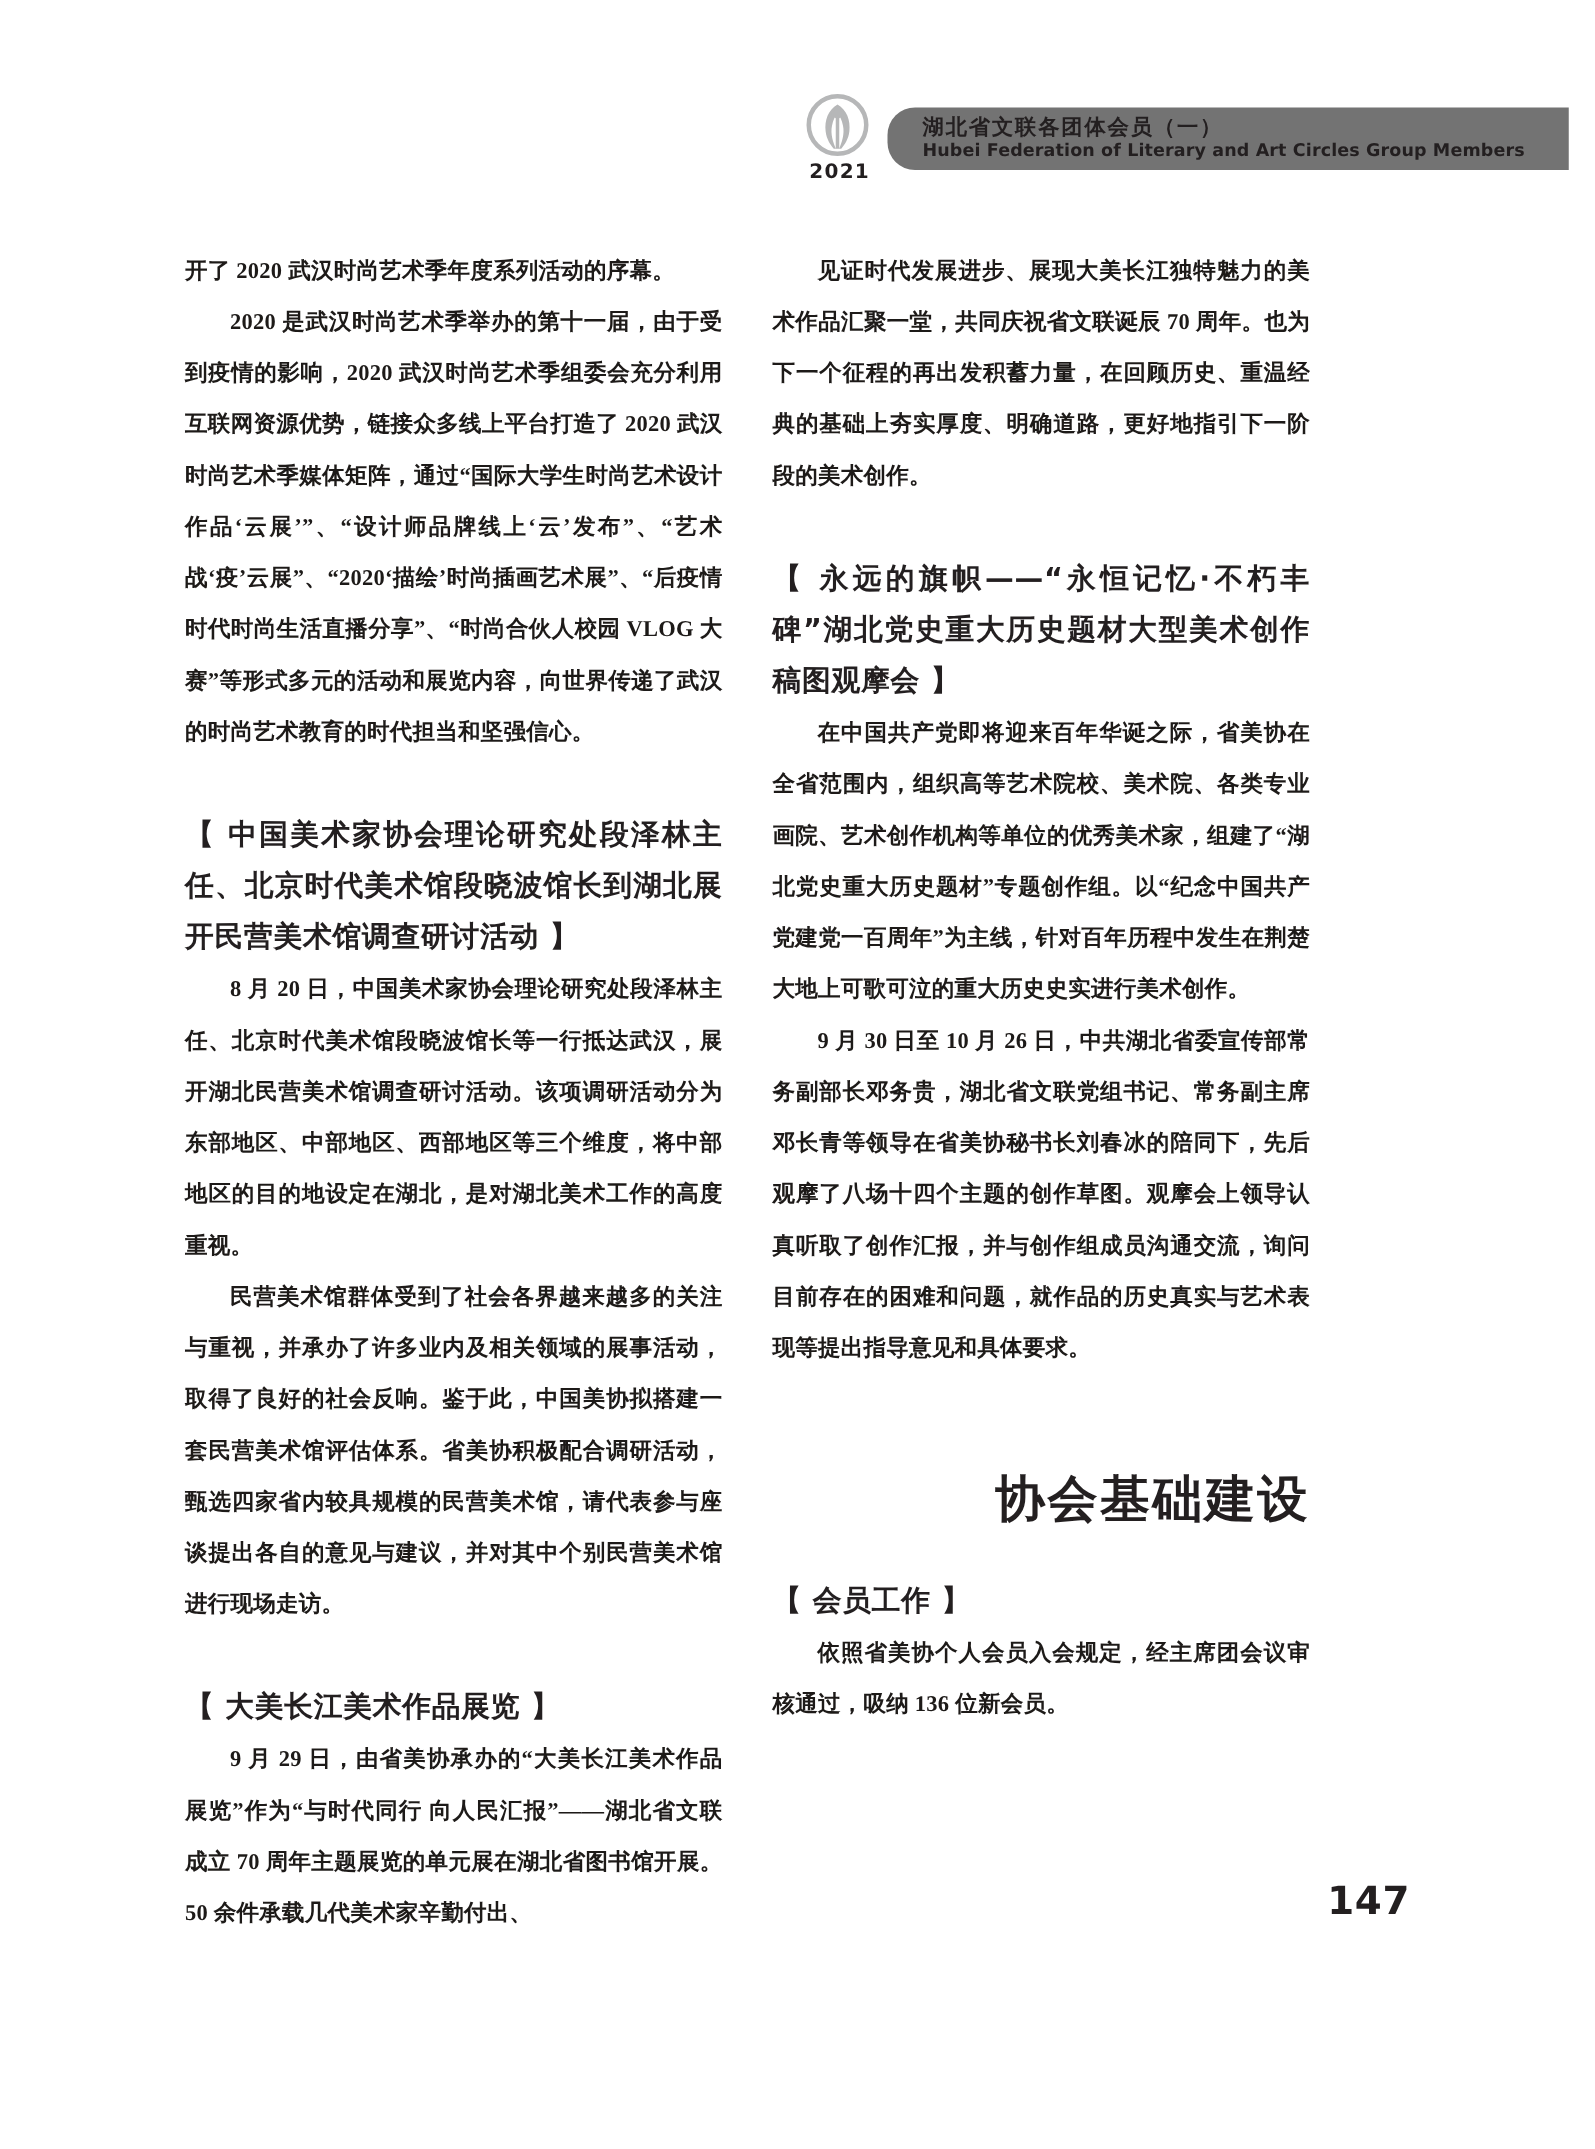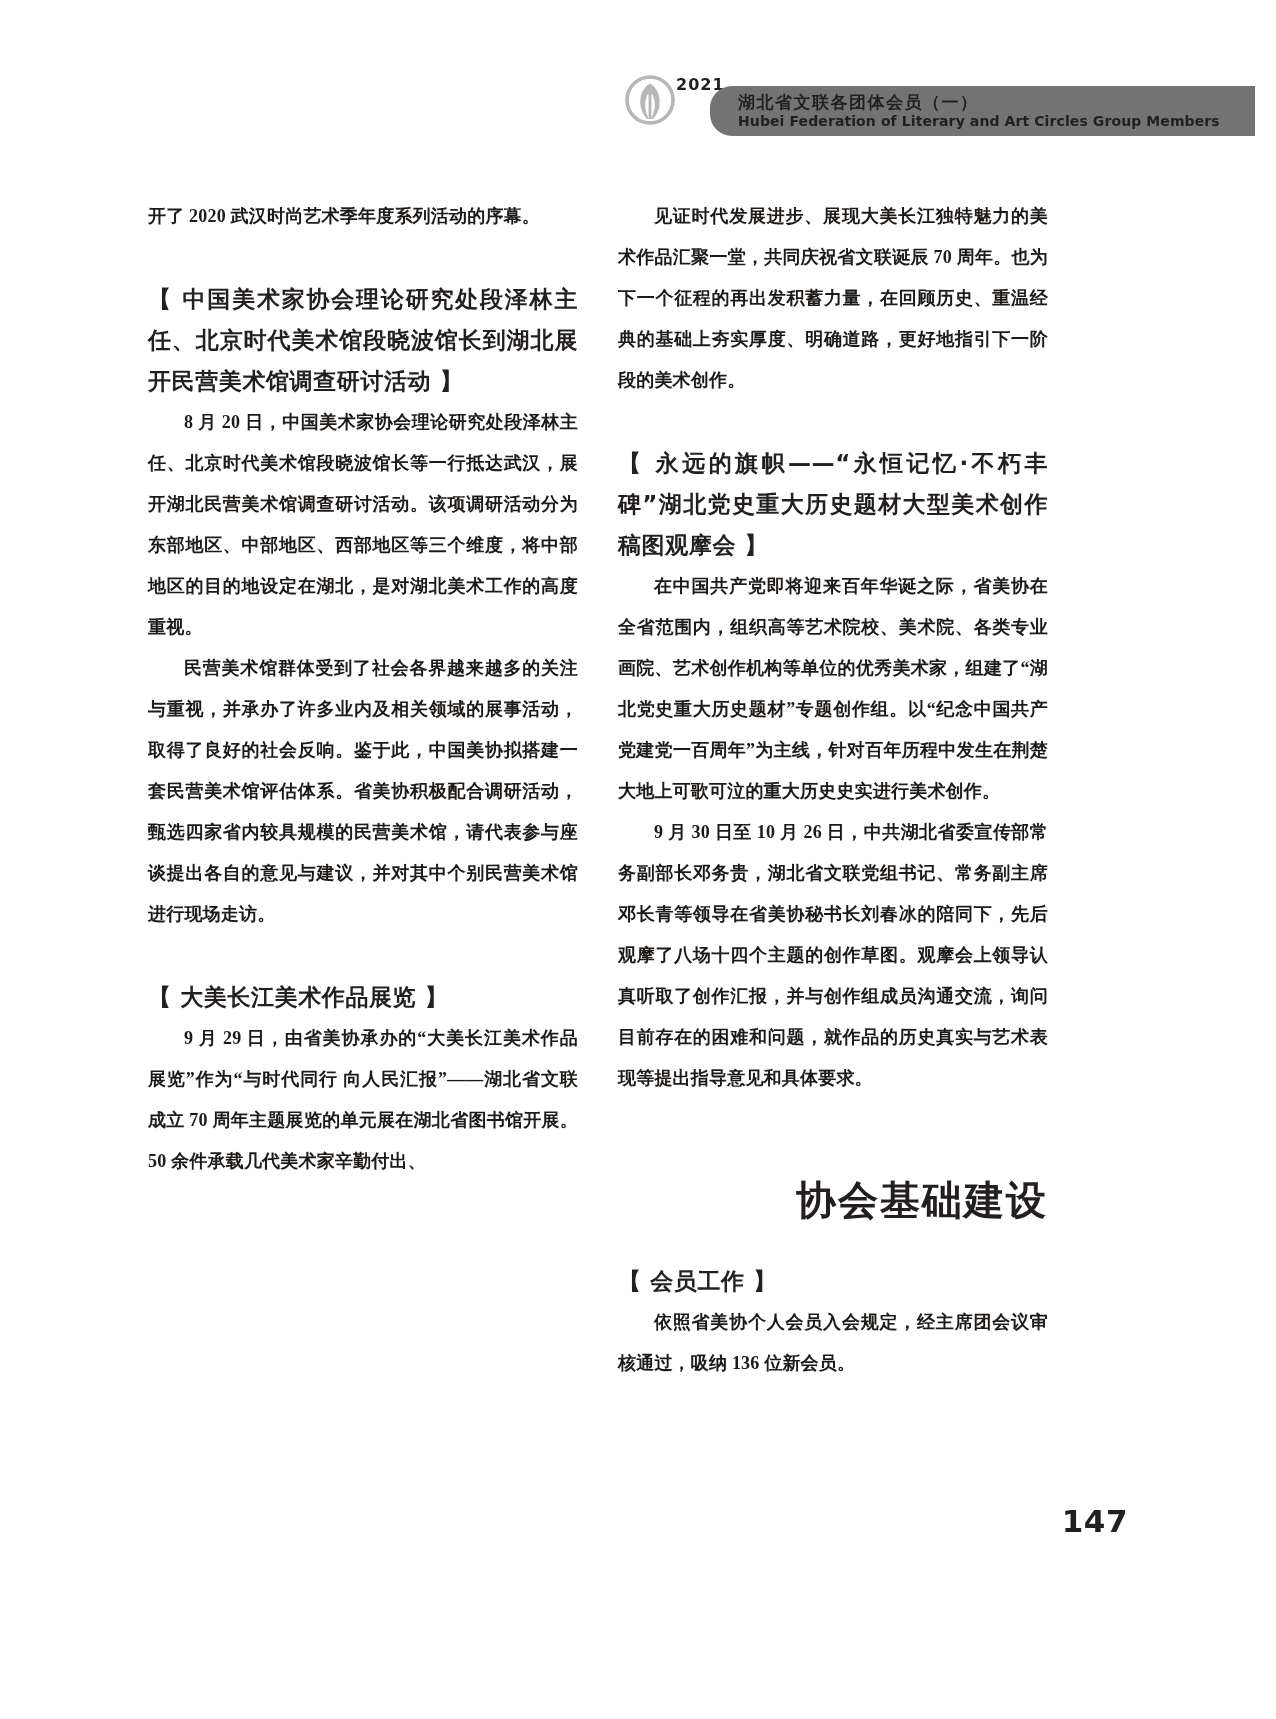--- a/index.html
+++ b/index.html
@@ -27,22 +27,22 @@
   .header-inner {
     position: absolute;
     left: 624px;
     top: 0;
     display: flex;
     align-items: flex-start;
   }
   .logo-block {
     width: 72px;
     display: flex;
-    flex-direction: row;
-    align-items: flex-start;
+    flex-direction: column;
+    align-items: flex-end;
     padding-top: 2px;
   }
   .logo-mark {
     width: 52px;
     height: 52px;
     position: relative;
   }
   .logo-mark svg { display: block; }
   .logo-year {
     font-family: "DejaVu Sans", sans-serif;
@@ -174,20 +174,21 @@
       <div class="header-en">Hubei Federation of Literary and Art Circles Group Members</div>
     </div>
 
   </div>
 </div>
 
 <div class="columns">
 
   <div class="col col-left">
     <p class="body">开了 2020 武汉时尚艺术季年度系列活动的序幕。</p>
+    <p class="body indent">2020 是武汉时尚艺术季举办的第十一届，由于受到疫情的影响，2020 武汉时尚艺术季组委会充分利用互联网资源优势，链接众多线上平台打造了 2020 武汉时尚艺术季媒体矩阵，通过“国际大学生时尚艺术设计作品‘云展’”、“设计师品牌线上‘云’发布”、“艺术战‘疫’云展”、“2020‘描绘’时尚插画艺术展”、“后疫情时代时尚生活直播分享”、“时尚合伙人校园 VLOG 大赛”等形式多元的活动和展览内容，向世界传递了武汉的时尚艺术教育的时代担当和坚强信心。</p>
 
     <div class="gap-before-head"></div>
     <h3 class="sec-head">【 中国美术家协会理论研究处段泽林主任、北京时代美术馆段晓波馆长到湖北展开民营美术馆调查研讨活动 】</h3>
 
     <p class="body indent">8 月 20 日，中国美术家协会理论研究处段泽林主任、北京时代美术馆段晓波馆长等一行抵达武汉，展开湖北民营美术馆调查研讨活动。该项调研活动分为东部地区、中部地区、西部地区等三个维度，将中部地区的目的地设定在湖北，是对湖北美术工作的高度重视。</p>
     <p class="body indent">民营美术馆群体受到了社会各界越来越多的关注与重视，并承办了许多业内及相关领域的展事活动，取得了良好的社会反响。鉴于此，中国美协拟搭建一套民营美术馆评估体系。省美协积极配合调研活动，甄选四家省内较具规模的民营美术馆，请代表参与座谈提出各自的意见与建议，并对其中个别民营美术馆进行现场走访。</p>
 
     <div class="gap-before-head"></div>
     <h3 class="sec-head">【 大美长江美术作品展览 】</h3>
 

